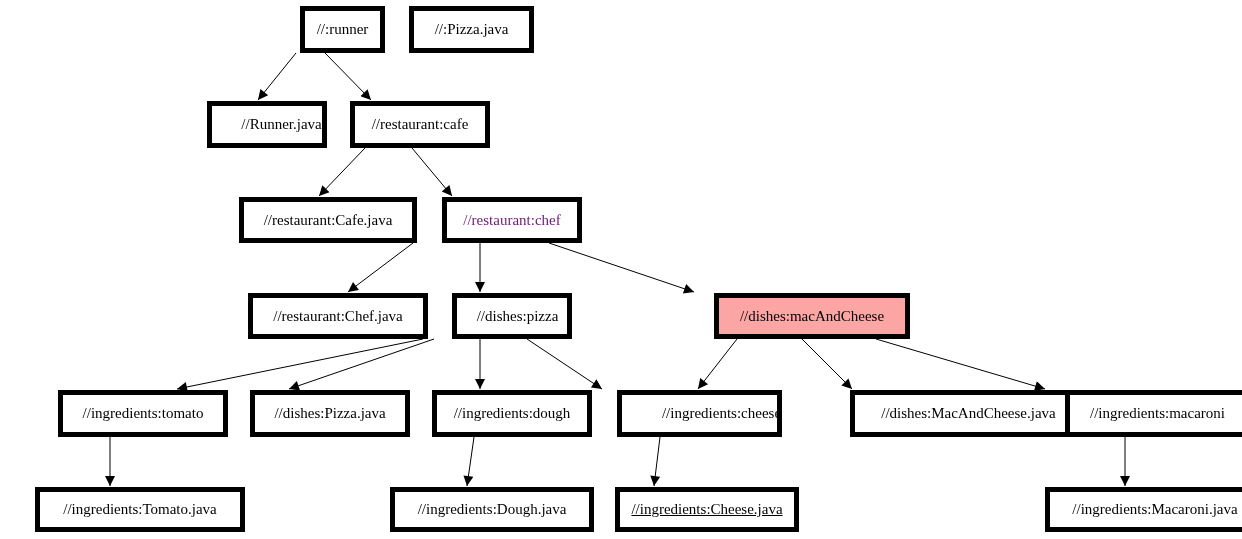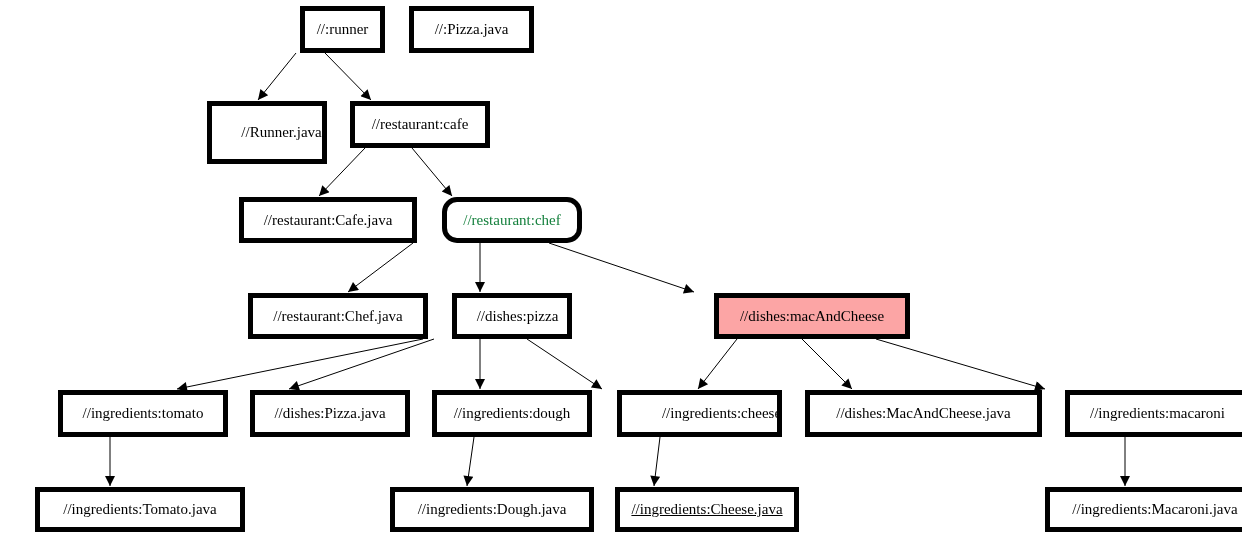--- a/index.html
+++ b/index.html
@@ -58,31 +58,31 @@
         <line x1="876" y1="339" x2="1045" y2="389" stroke="#000000" stroke-width="1" marker-end="url(#arrowhead)"></line>
         <line x1="110" y1="437" x2="110" y2="486" stroke="#000000" stroke-width="1" marker-end="url(#arrowhead)"></line>
         <line x1="474" y1="437" x2="467" y2="486" stroke="#000000" stroke-width="1" marker-end="url(#arrowhead)"></line>
         <line x1="660" y1="437" x2="654" y2="486" stroke="#000000" stroke-width="1" marker-end="url(#arrowhead)"></line>
         <line x1="1125" y1="437" x2="1125" y2="486" stroke="#000000" stroke-width="1" marker-end="url(#arrowhead)"></line>
       </g>
   </svg>
   <div>
       <div class="node" style="left: 268px; top: 6px; width: 85px; height: 47px; background: rgb(255, 255, 255); border-color: rgb(0, 0, 0); color: rgb(0, 0, 0); font-size: 15px;">//:runner</div>
       <div class="node" style="left: 377px; top: 6px; width: 125px; height: 47px; background: rgb(255, 255, 255); border-color: rgb(0, 0, 0); color: rgb(0, 0, 0); font-size: 15px;">//:Pizza.java</div>
-      <div class="node" style="left: 175px; top: 101px; width: 120px; height: 63px; background: rgb(255, 255, 255); border-color: rgb(0, 0, 0); color: rgb(0, 0, 0); font-size: 15px; padding-left: 29px;">//Runner.java</div>
+      <div class="node" style="left: 175px; top: 101px; width: 120px; height: 47px; background: rgb(255, 255, 255); border-color: rgb(0, 0, 0); color: rgb(0, 0, 0); font-size: 15px; padding-left: 29px;">//Runner.java</div>
       <div class="node" style="left: 318px; top: 101px; width: 140px; height: 47px; background: rgb(255, 255, 255); border-color: rgb(0, 0, 0); color: rgb(0, 0, 0); font-size: 15px;">//restaurant:cafe</div>
       <div class="node" style="left: 207px; top: 197px; width: 178px; height: 46px; background: rgb(255, 255, 255); border-color: rgb(0, 0, 0); color: rgb(0, 0, 0); font-size: 15px;">//restaurant:Cafe.java</div>
-      <div class="node" style="left: 410px; top: 197px; width: 140px; height: 46px; background: rgb(255, 255, 255); border-color: rgb(0, 0, 0); color: #15803d; font-size: 15px; border-radius: 15px;">//restaurant:chef</div>
+      <div class="node" style="left: 410px; top: 197px; width: 140px; height: 46px; background: rgb(255, 255, 255); border-color: rgb(0, 0, 0); color: #701a75; font-size: 15px;">//restaurant:chef</div>
       <div class="node" style="left: 216px; top: 293px; width: 180px; height: 46px; background: rgb(255, 255, 255); border-color: rgb(0, 0, 0); color: rgb(0, 0, 0); font-size: 15px;">//restaurant:Chef.java</div>
       <div class="node" style="left: 420px; top: 293px; width: 120px; height: 46px; background: rgb(255, 255, 255); border-color: rgb(0, 0, 0); color: rgb(0, 0, 0); font-size: 15px; padding-left: 11px;">//dishes:pizza</div>
       <div class="node" style="left: 682px; top: 293px; width: 196px; height: 46px; background: #fca5a5; border-color: rgb(0, 0, 0); color: rgb(0, 0, 0); font-size: 15px;">//dishes:macAndCheese</div>
       <div class="node" style="left: 26px; top: 390px; width: 170px; height: 47px; background: rgb(255, 255, 255); border-color: rgb(0, 0, 0); color: rgb(0, 0, 0); font-size: 15px;">//ingredients:tomato</div>
       <div class="node" style="left: 218px; top: 390px; width: 160px; height: 47px; background: rgb(255, 255, 255); border-color: rgb(0, 0, 0); color: rgb(0, 0, 0); font-size: 15px;">//dishes:Pizza.java</div>
       <div class="node" style="left: 400px; top: 390px; width: 160px; height: 47px; background: rgb(255, 255, 255); border-color: rgb(0, 0, 0); color: rgb(0, 0, 0); font-size: 15px;">//ingredients:dough</div>
       <div class="node" style="left: 585px; top: 390px; width: 165px; height: 47px; background: rgb(255, 255, 255); border-color: rgb(0, 0, 0); color: rgb(0, 0, 0); font-size: 15px; padding-left: 44px;">//ingredients:cheese</div>
-      <div class="node" style="left: 773px; top: 390px; width: 237px; height: 47px; background: rgb(255, 255, 255); border-color: rgb(0, 0, 0); color: rgb(0, 0, 0); font-size: 15px; text-align: right;">//dishes:MacAndCheese.java</div>
+      <div class="node" style="left: 818px; top: 390px; width: 237px; height: 47px; background: rgb(255, 255, 255); border-color: rgb(0, 0, 0); color: rgb(0, 0, 0); font-size: 15px; text-align: right;">//dishes:MacAndCheese.java</div>
       <div class="node" style="left: 1033px; top: 390px; width: 185px; height: 47px; background: rgb(255, 255, 255); border-color: rgb(0, 0, 0); color: rgb(0, 0, 0); font-size: 15px;">//ingredients:macaroni</div>
       <div class="node" style="left: 3px; top: 487px; width: 210px; height: 45px; background: rgb(255, 255, 255); border-color: rgb(0, 0, 0); color: rgb(0, 0, 0); font-size: 15px;">//ingredients:Tomato.java</div>
       <div class="node" style="left: 358px; top: 487px; width: 204px; height: 45px; background: rgb(255, 255, 255); border-color: rgb(0, 0, 0); color: rgb(0, 0, 0); font-size: 15px;">//ingredients:Dough.java</div>
       <div class="node" style="left: 583px; top: 487px; width: 184px; height: 45px; background: rgb(255, 255, 255); border-color: rgb(0, 0, 0); color: rgb(0, 0, 0); font-size: 15px; text-decoration: underline;">//ingredients:Cheese.java</div>
       <div class="node" style="left: 1013px; top: 487px; width: 220px; height: 45px; background: rgb(255, 255, 255); border-color: rgb(0, 0, 0); color: rgb(0, 0, 0); font-size: 15px;">//ingredients:Macaroni.java</div>
     </div>
 </div>
 
 </body></html>

